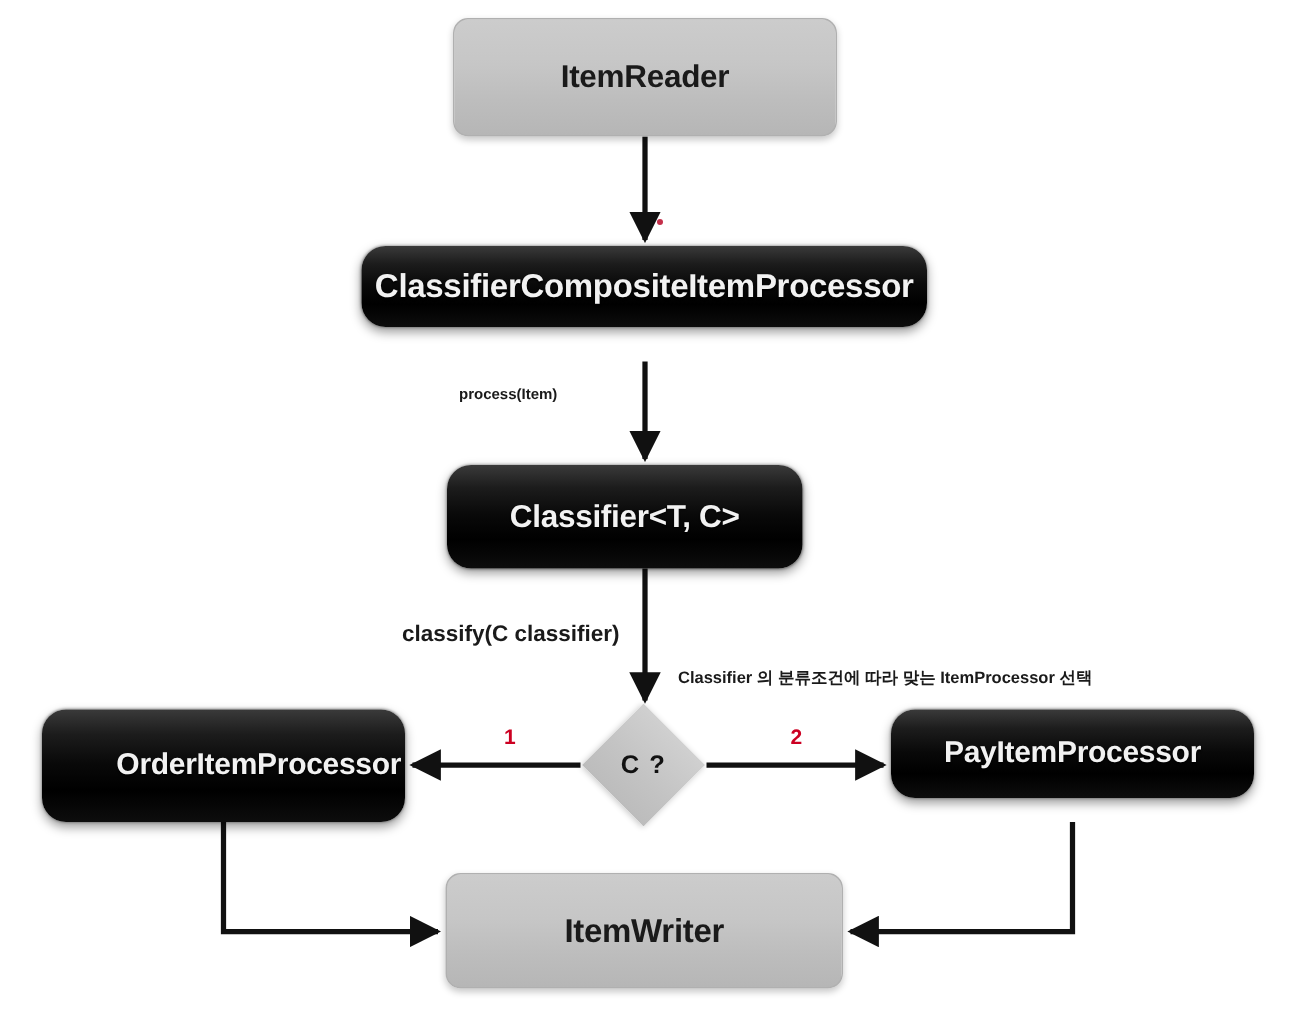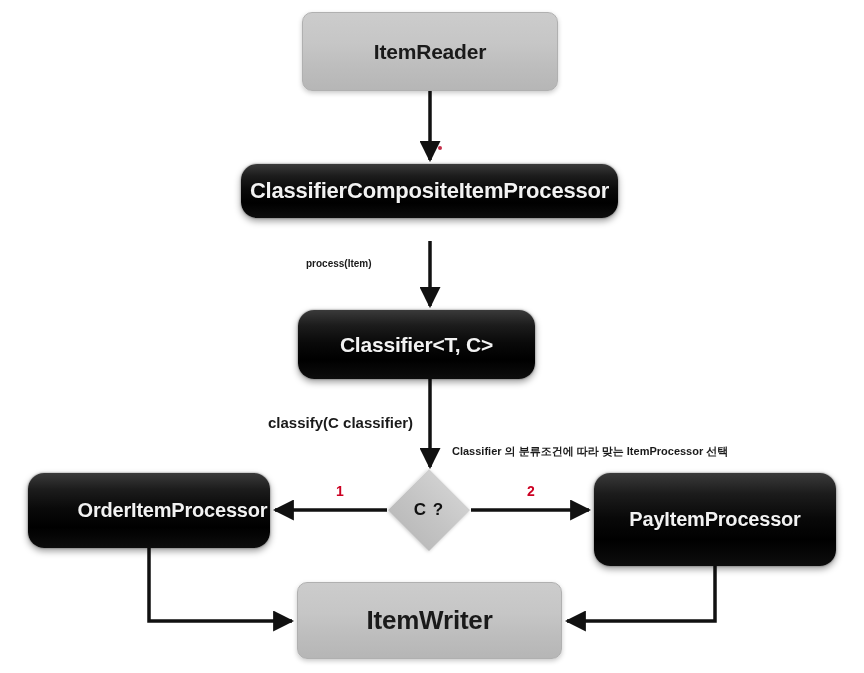--- a/index.html
+++ b/index.html
@@ -58,26 +58,26 @@
   #classifier {
     left: 298px; top: 310px; width: 237px; height: 69px;
     font-size: 21px;
   }
   #order-processor {
     left: 28px; top: 473px; width: 242px; height: 75px;
     font-size: 20px;
     padding-left: 47px;
   }
   #pay-processor {
-    left: 594px; top: 473px; width: 242px; height: 93px;
+    left: 594px; top: 473px; width: 242px; height: 59px;
     font-size: 20px;
   }
   #item-writer {
     left: 297px; top: 582px; width: 265px; height: 77px;
-    font-size: 26px;
+    font-size: 22px;
   }
 
   
   #decision {
     position: absolute;
     left: 389px; top: 470px;
     width: 80px; height: 80px;
     z-index: 5;
   }
   #decision .diamond-shape {

